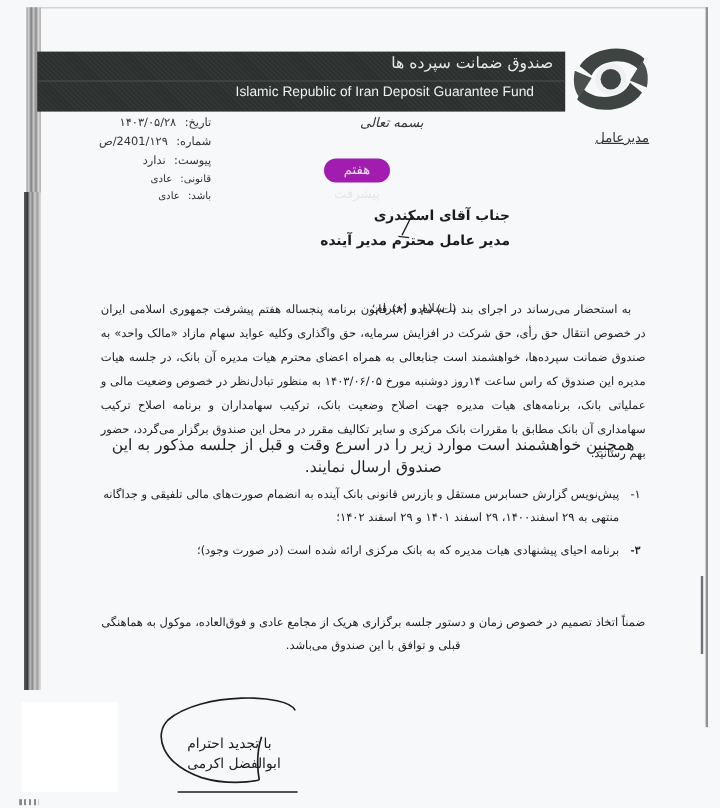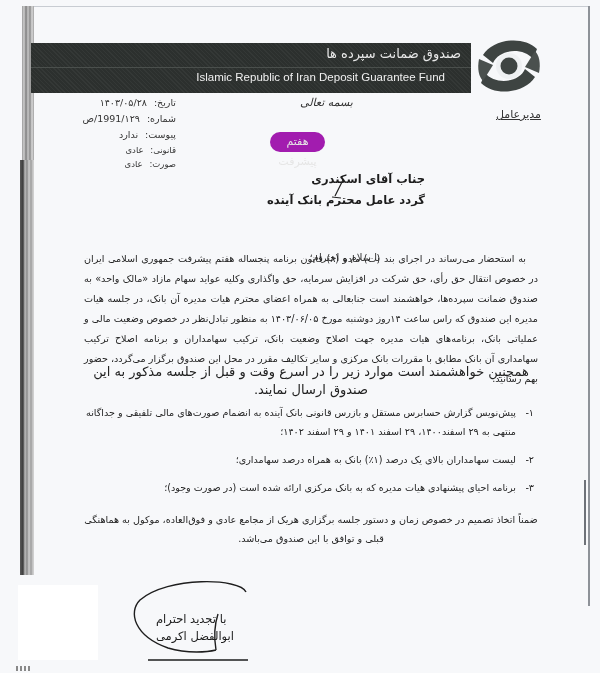--- a/index.html
+++ b/index.html
@@ -128,60 +128,59 @@
   <div class="bism">بسمه تعالی</div>
   <div class="badge">هفتم پیشرفت</div>
 
   <div class="meta">
     <div class="row">
       <span class="lbl">تاریخ:</span>
       <span>۱۴۰۳/۰۵/۲۸</span>
     </div>
     <div class="row">
       <span class="lbl">شماره:</span>
-      <span>1991/۱۲۹/ص</span>
+      <span>2401/۱۲۹/ص</span>
     </div>
     <div class="row">
       <span class="lbl">پیوست:</span>
       <span>ندارد</span>
     </div>
     <div class="row small">
       <span class="lbl">قانونی:</span>
       <span>عادی</span>
     </div>
     <div class="row small">
-      <span class="lbl">صورت:</span>
+      <span class="lbl">باشد:</span>
       <span>عادی</span>
     </div>
   </div>
 
   <div class="recipient">
     <div>جناب آقای اسکندری</div>
-    <div class="line2">گردد عامل محترم بانک آینده</div>
+    <div class="line2">مدیر عامل محترم مدیر آینده</div>
   </div>
   <svg class="tick" viewBox="0 0 14 22">
     <path d="M12 2 L4 18 M1 19 L10 20" stroke="#222" stroke-width="1.2" fill="none"></path>
   </svg>
 
   <div class="greeting">با سلام و احترام؛</div>
 
   <div class="body-text">
     <p class="indent">به استحضار می‌رساند در اجرای بند (ت) ماده (۸) قانون برنامه پنجساله هفتم پیشرفت جمهوری اسلامی ایران در خصوص انتقال حق رأی، حق شرکت در افزایش سرمایه، حق واگذاری وکلیه عواید سهام مازاد «مالک واحد» به صندوق ضمانت سپرده‌ها، خواهشمند است جنابعالی به همراه اعضای محترم هیات مدیره آن بانک، در جلسه هیات مدیره این صندوق که راس ساعت ۱۴روز دوشنبه مورخ ۱۴۰۳/۰۶/۰۵ به منظور تبادل‌نظر در خصوص وضعیت مالی و عملیاتی بانک، برنامه‌های هیات مدیره جهت اصلاح وضعیت بانک، ترکیب سهامداران و برنامه اصلاح ترکیب سهامداری آن بانک مطابق با مقررات بانک مرکزی و سایر تکالیف مقرر در محل این صندوق برگزار می‌گردد، حضور بهم رسانید.</p>
   </div>
 
   <div class="para2">همچنین خواهشمند است موارد زیر را در اسرع وقت و قبل از جلسه مذکور به این صندوق ارسال نمایند.</div>
 
   <div class="items">
     <div class="item item1">
       <span class="num">۱-</span>
       <span>پیش‌نویس گزارش حسابرس مستقل و بازرس قانونی بانک آینده به انضمام صورت‌های مالی تلفیقی و جداگانه منتهی به ۲۹ اسفند۱۴۰۰، ۲۹ اسفند ۱۴۰۱ و ۲۹ اسفند ۱۴۰۲؛</span>
     </div>
     <div class="item item2">
       <span class="num">۲-</span>
-      <span>لیست سهامداران بالای یک درصد (۱٪) بانک به همراه درصد سهامداری؛</span>
     </div>
     <div class="item item3">
       <span class="num">۳-</span>
       <span>برنامه احیای پیشنهادی هیات مدیره که به بانک مرکزی ارائه شده است (در صورت وجود)؛</span>
     </div>
   </div>
 
   <div class="closing">ضمناً اتخاذ تصمیم در خصوص زمان و دستور جلسه برگزاری هریک از مجامع عادی و فوق‌العاده، موکول به هماهنگی قبلی و توافق با این صندوق می‌باشد.</div>
 
   <div class="whiteout"></div>

